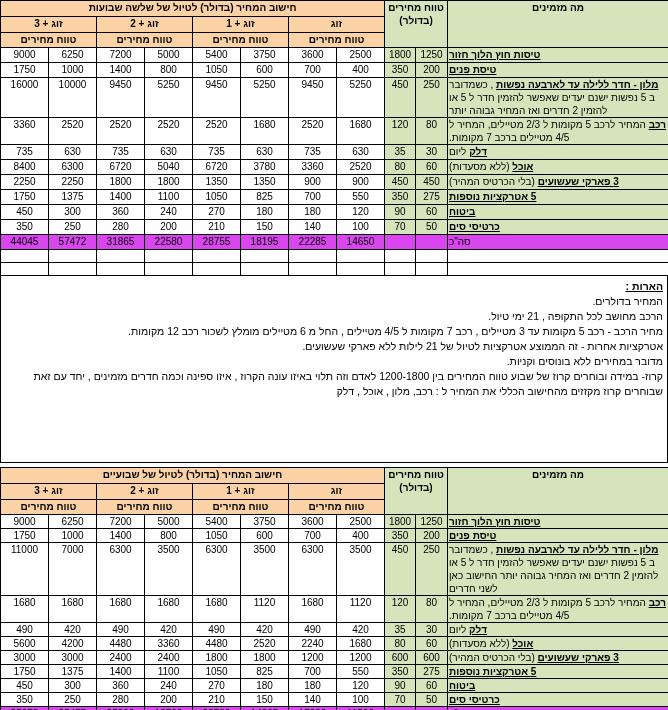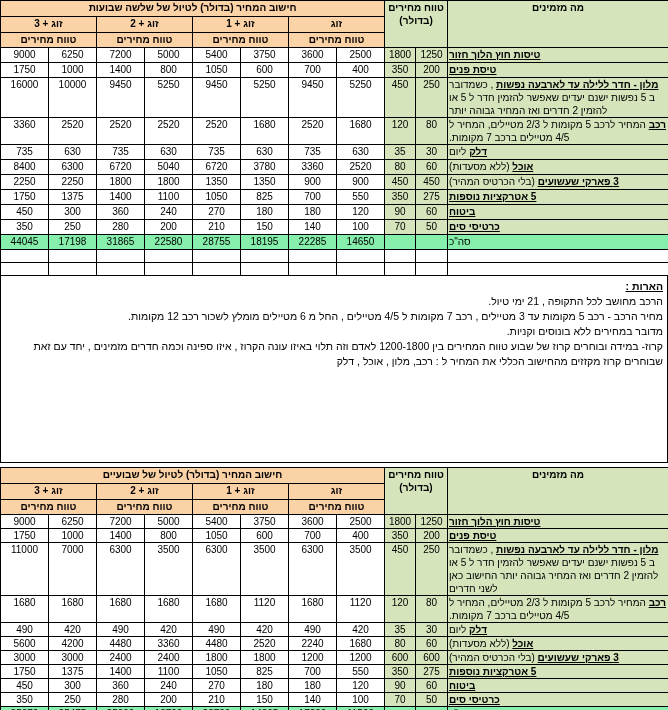--- a/index.html
+++ b/index.html
@@ -6,21 +6,21 @@
   body{width:668px;height:710px;overflow:hidden;font-family:"Liberation Sans",sans-serif;}
   .page{width:668px;height:638px;position:relative;background:#fff;}
   table.ptable{border-collapse:collapse;table-layout:fixed;width:668px;}
   table.ptable td{border:1px solid #000;font-size:10px;line-height:13px;padding:0 1px;vertical-align:top;overflow:hidden;}
   td.hd{text-align:center;font-weight:bold;}
   td.title{font-size:11px;height:15px;line-height:15px;}
   td.group{font-size:11px;height:15px;line-height:15px;}
   td.sub{font-size:10px;height:14px;line-height:14px;margin-left:23px;}
   td.orange{background:#FBD1A6;}
   td.green{background:#D6E4BC;}
-  td.blue{background:#86efac;}
+  td.blue{background:#d946ef;}
   td.num{text-align:center;height:14px;}
   .t2 td.num{height:13px;}
   td.desc{text-align:left;direction:rtl;font-size:10px;line-height:13px;padding:0 2px;}
   td.desc .lead{font-weight:bold;text-decoration:underline;}
   tr.empty td{height:12px;background:#fff;}
   td.rangehd{font-size:10px;padding-top:1px;}
   td.ordershd{font-size:11px;padding-top:1px;}
   .notes{border-left:1px solid #000;border-right:1px solid #000;border-bottom:1px solid #000;
          direction:rtl;text-align:right;padding:3px 4px 2px 2px;height:181px;overflow:hidden;
          font-size:10.5px;line-height:15px;color:#000;}
@@ -190,21 +190,21 @@
             <td class="num">210</td>
             <td class="num">150</td>
             <td class="num">140</td>
             <td class="num">100</td>
             <td class="num green">70</td>
             <td class="num green">50</td>
             <td class="desc green" dir="rtl"><span class="lead">כרטיסי סים</span></td>
           </tr>
           <tr>
             <td class="num blue">44045</td>
-            <td class="num blue">17198</td>
+            <td class="num blue">57472</td>
             <td class="num blue">31865</td>
             <td class="num blue">22580</td>
             <td class="num blue">28755</td>
             <td class="num blue">18195</td>
             <td class="num blue">22285</td>
             <td class="num blue">14650</td>
             <td class="num blue"></td>
             <td class="num blue"></td>
             <td class="desc blue" dir="rtl">סה"כ</td>
           </tr>
@@ -233,22 +233,24 @@
             <td></td>
             <td></td>
             <td></td>
           </tr>
         </tbody>
       </table>
     </div>
   <div class="notes">
     <div class="notes-title">הארות :</div>
     <div id="notes-lines">
+        <div class="note-line">המחיר בדולרים.</div>
         <div class="note-line">הרכב מחושב לכל התקופה , 21 ימי טיול.</div>
         <div class="note-line">מחיר הרכב - רכב 5 מקומות עד 3 מטיילים , רכב 7 מקומות ל 4/5 מטיילים , החל מ 6 מטיילים מומלץ לשכור רכב 12 מקומות.</div>
+        <div class="note-line">אטרקציות אחרות - זה הממוצע אטרקציות לטיול של 21 לילות ללא פארקי שעשועים.</div>
         <div class="note-line">מדובר במחירים ללא בונוסים וקניות.</div>
         <div class="note-line">קרוז- במידה ובוחרים קרוז של שבוע טווח המחירים בין 1200-1800 לאדם וזה תלוי באיזו עונה הקרוז , איזו ספינה וכמה חדרים מזמינים , יחד עם זאת שבוחרים קרוז מקזזים מהחישוב הכללי את המחיר ל : רכב, מלון , אוכל , דלק</div>
       </div>
   </div>
   <div id="mount-two-weeks" class="t2">
       <table class="ptable" dir="ltr">
         <colgroup>
           <col style="width: 48px;">
           <col style="width: 48px;">
           <col style="width: 48px;">

